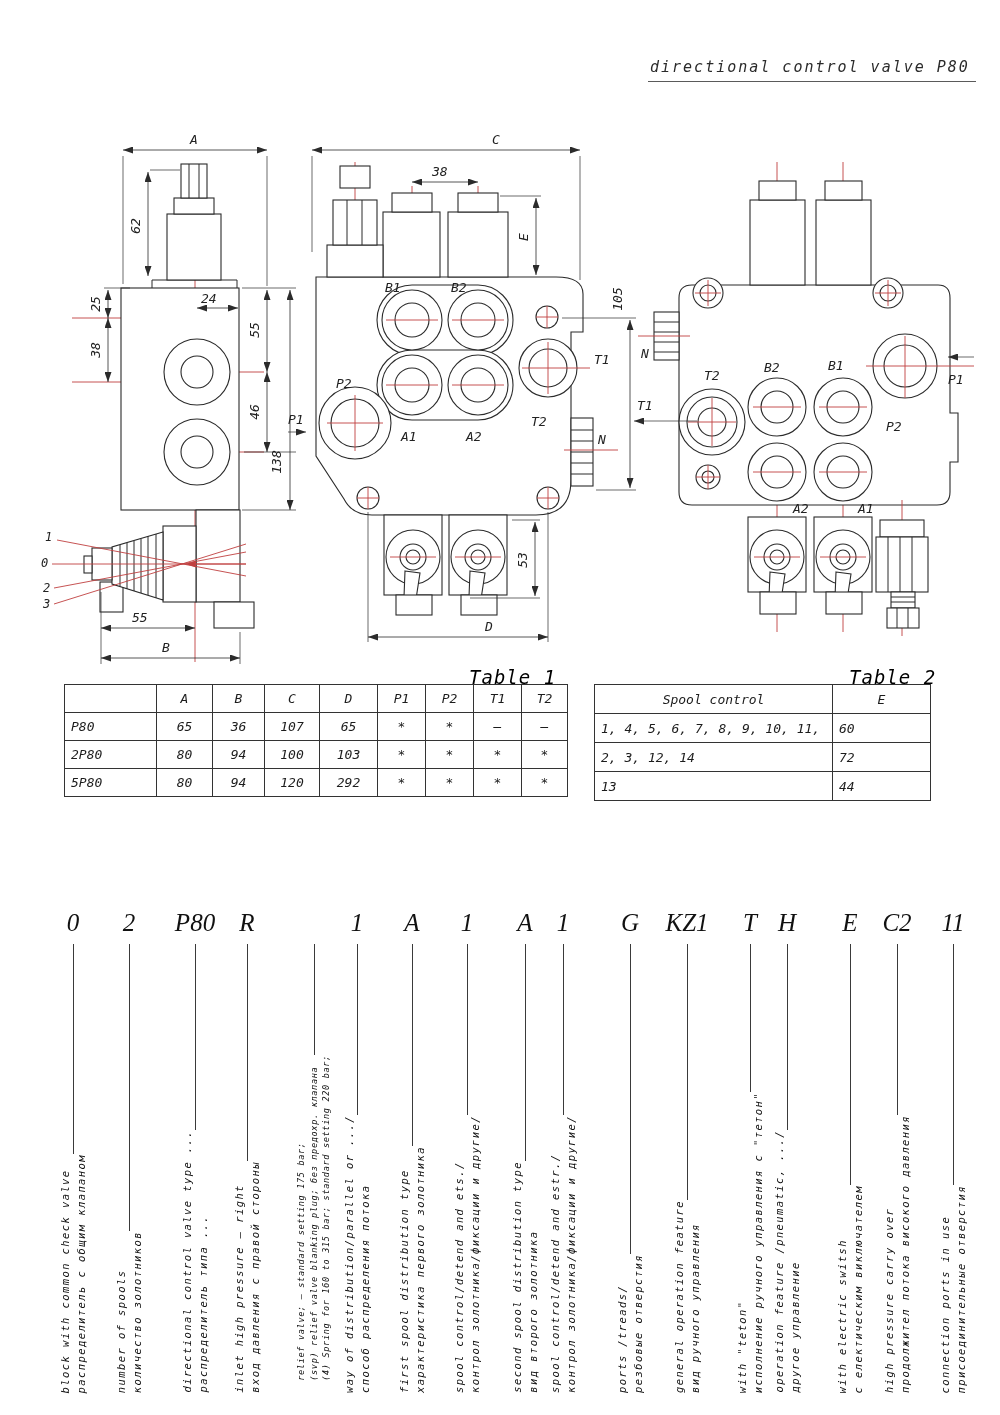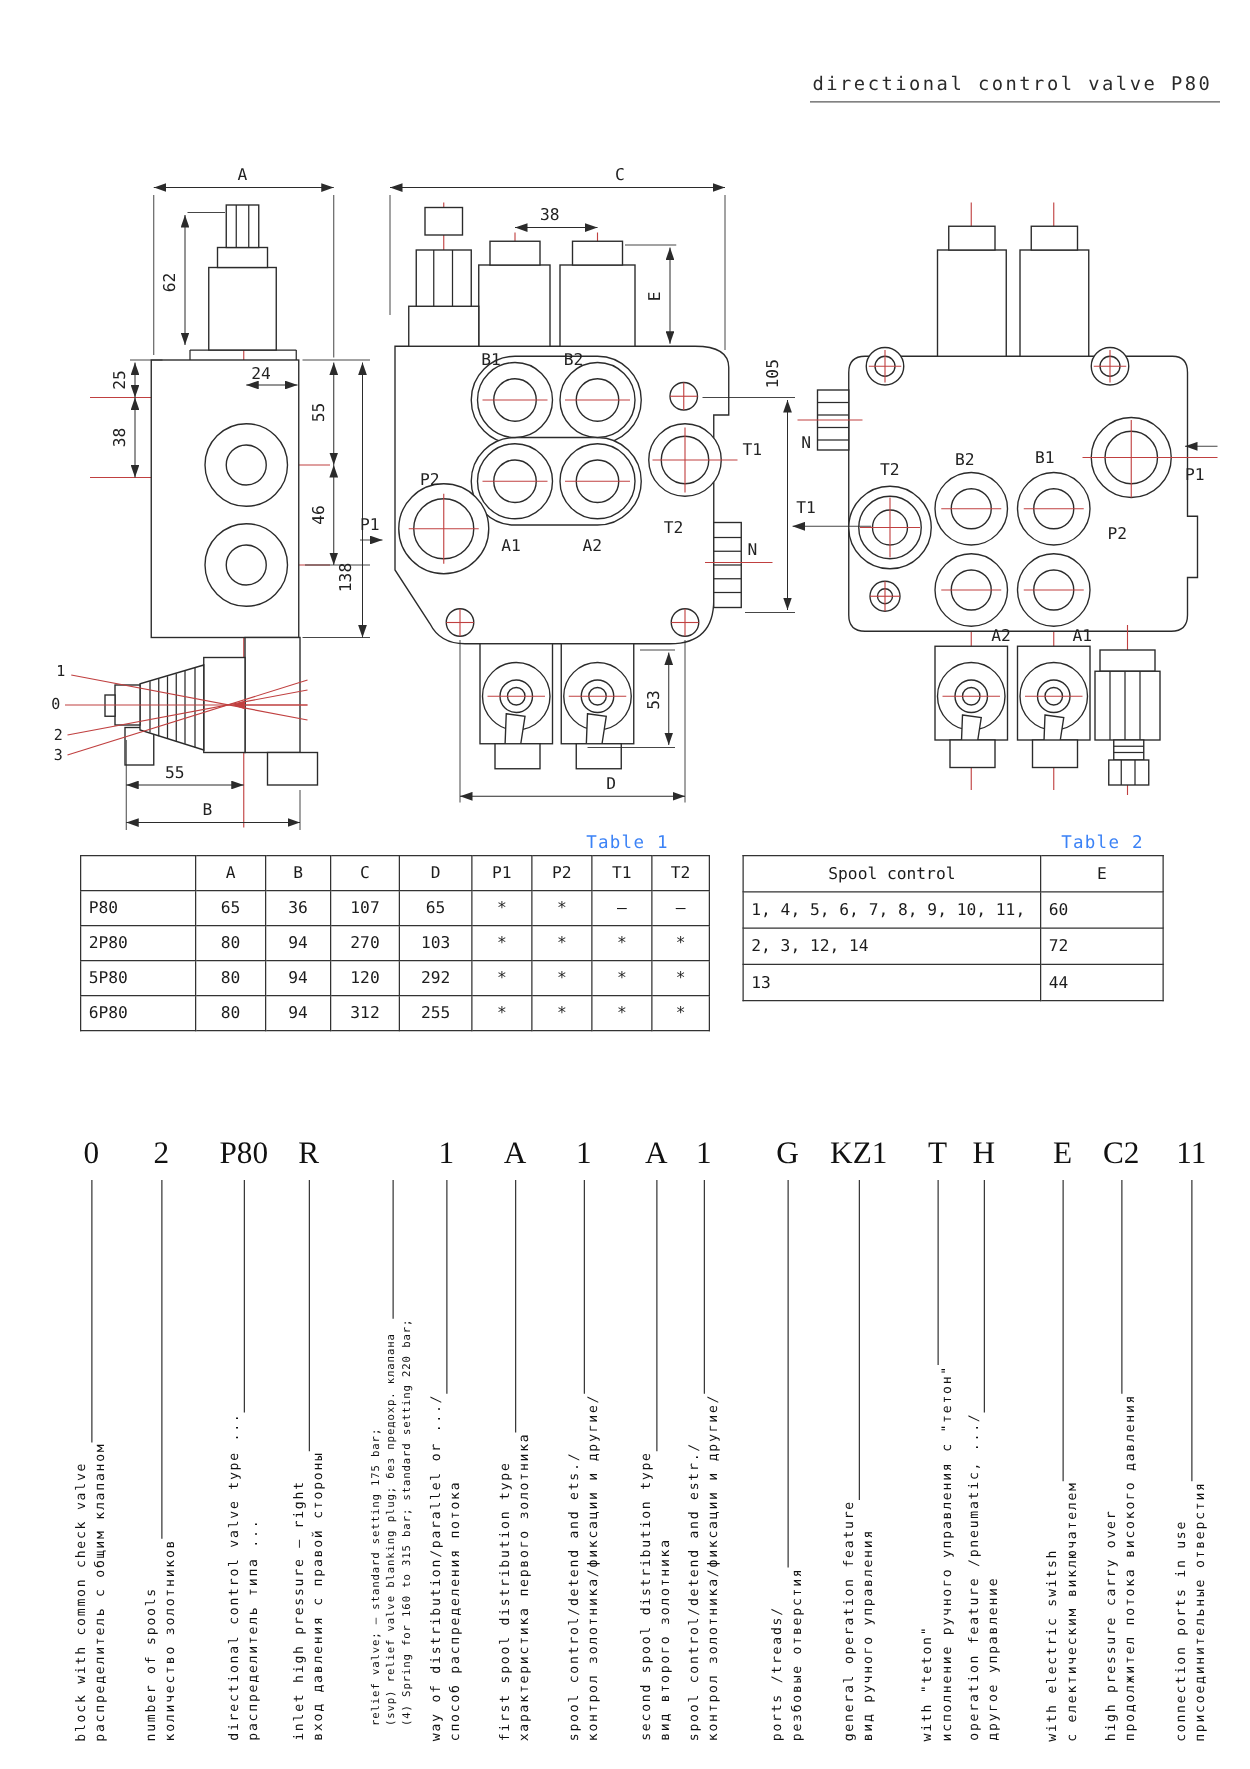--- a/index.html
+++ b/index.html
@@ -1,22 +1,22 @@
 <!DOCTYPE html>
 <html><head>
 <meta charset="utf-8">
 <style>
   html,body{margin:0;padding:0;background:#ffffff;}
   .page{position:relative;width:1000px;height:1415px;background:#fff;overflow:hidden;
-        font-family:"DejaVu Sans Mono",monospace;color:#1c1c1c;}
+        font-family:"DejaVu Sans Mono",monospace;color:#1c1c1c;font-style:italic;}
   .title{position:absolute;left:648px;top:58px;font-size:15px;letter-spacing:2px;
          color:#2a2a2a;border-bottom:1.5px solid #5a5a5a;padding:0 6px 5px 2px;white-space:nowrap;}
   svg{position:absolute;left:0;top:0;}
   svg text{fill:#222;font-family:"DejaVu Sans Mono",monospace;font-size:13px;}
-  .tcap{position:absolute;font-size:14px;letter-spacing:1px;color:#3b82f6;}
+  .tcap{position:absolute;font-size:19px;letter-spacing:1px;color:#000000;}
   .tblwrap{position:absolute;}
   table.tbl{border-collapse:collapse;font-size:13px;color:#1c1c1c;table-layout:fixed;}
   table.tbl td,table.tbl th{border:1.2px solid #333;padding:0 6px;font-weight:normal;
         white-space:nowrap;overflow:hidden;}
   #t1 td,#t1 th{height:27px;}
   #t2 td,#t2 th{height:28px;margin-left:43px;}
   .name{ text-align:left;padding-left:14px;}
   .num{text-align:center;}
   .lg{position:absolute;top:906px;bottom:22px;width:34px;display:flex;
       flex-direction:column;align-items:center;}
@@ -374,44 +374,33 @@
         <td class="num">65</td>
         <td class="num">*</td>
         <td class="num">*</td>
         <td class="num">–</td>
         <td class="num">–</td>
       </tr>
       <tr>
         <td class="name">2P80</td>
         <td class="num">80</td>
         <td class="num">94</td>
-        <td class="num">270</td>
+        <td class="num">100</td>
         <td class="num">103</td>
         <td class="num">*</td>
         <td class="num">*</td>
         <td class="num">*</td>
         <td class="num">*</td>
       </tr>
       <tr>
         <td class="name">5P80</td>
         <td class="num">80</td>
         <td class="num">94</td>
         <td class="num">120</td>
         <td class="num">292</td>
-        <td class="num">*</td>
-        <td class="num">*</td>
-        <td class="num">*</td>
-        <td class="num">*</td>
-      </tr>
-      <tr>
-        <td class="name">6P80</td>
-        <td class="num">80</td>
-        <td class="num">94</td>
-        <td class="num">312</td>
-        <td class="num">255</td>
         <td class="num">*</td>
         <td class="num">*</td>
         <td class="num">*</td>
         <td class="num">*</td>
       </tr>
     </tbody>
       </table>
   </div>
 
   <div class="tcap" style="left:849px;top:666px;">Table 2</div>

